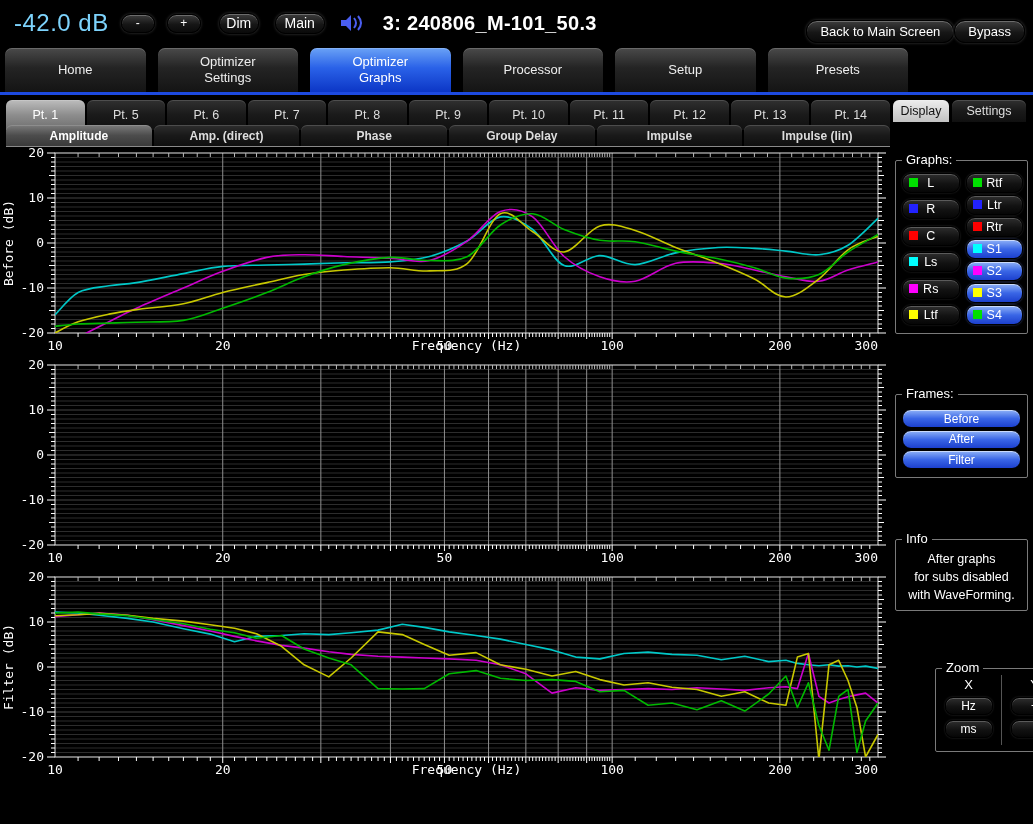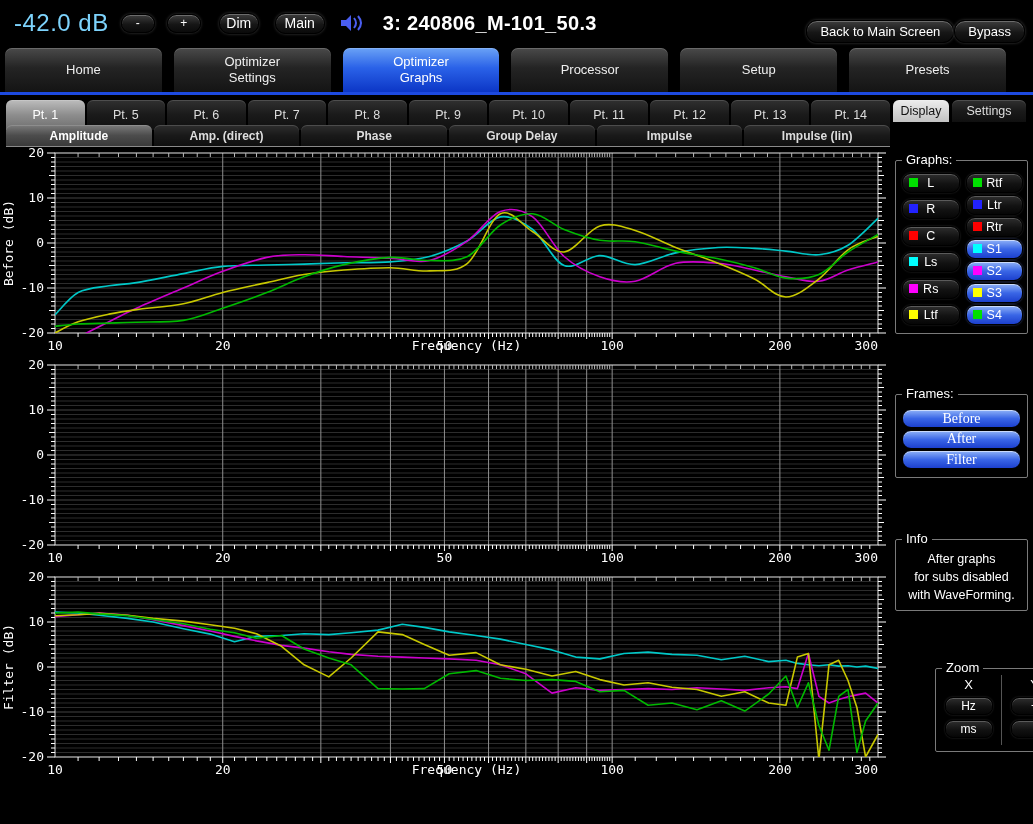--- a/index.html
+++ b/index.html
@@ -17,21 +17,21 @@
   .pill-dim{width:38px;height:19px;margin-left:18px;}
   .pill-mute{width:48px;height:19px;margin-left:16px;}
   .speaker{margin-left:14px;width:26px;height:22px;}
   .preset-title{font-size:20px;font-weight:bold;margin-left:18px;letter-spacing:.3px;text-align:right;}
   .top-right{position:absolute;right:8px;top:0;height:46px;display:flex;align-items:center;gap:0;margin-top:8px;}
   .pill-back{height:21px;padding:0 13px;font-size:13px;}
   .pill-bypass{height:21px;padding:0 13px;font-size:13px;}
 
   
   .nav-row{position:absolute;left:0;top:48px;width:1033px;height:47px;}
-  .nav-tabs{position:absolute;left:5px;top:0;width:1001px;height:44px;display:flex;gap:12px;}
+  .nav-tabs{position:absolute;left:5px;top:0;width:903px;height:44px;display:flex;gap:12px;}
   .nav-tab{flex:1;border-radius:7px 7px 0 0;display:flex;align-items:center;justify-content:center;
            text-align:center;font-size:13px;line-height:16px;white-space:pre-line;color:#eee;
            background:linear-gradient(180deg,#4a4a4a,#242424 45%,#141414);
            box-shadow:inset 0 1px 0 rgba(255,255,255,.18);}
   .nav-tab.active{background:linear-gradient(180deg,#6aa2f6,#2a62e8 45%,#0c36c6);color:#fff;}
   .nav-underline{position:absolute;left:0;top:44px;width:1033px;height:3px;background:#1d4ae0;}
 
   
   .pt-row{position:absolute;left:6px;top:100px;width:884px;height:30px;display:flex;gap:2px;}
   .pt-tab{flex:1;border-radius:6px 6px 0 0;display:flex;align-items:center;justify-content:center;
@@ -71,24 +71,24 @@
   .chan-col{flex:1;display:flex;flex-direction:column;justify-content:space-between;}
   .chan-btn{position:relative;height:18px;border-radius:9px;color:#fff;font-size:12.5px;
             background:linear-gradient(180deg,#2e2e2e,#121212 55%,#060606);
             border:1px solid #000;box-shadow:inset 0 1px 0 rgba(255,255,255,.22),0 0 2px rgba(255,255,255,.2);
             display:flex;align-items:center;justify-content:center;}
   .chan-btn.active{background:linear-gradient(180deg,#8fb2f8,#3a66e6 50%,#1c40ce);
             box-shadow:inset 0 1px 0 rgba(255,255,255,.55),0 0 2px rgba(120,150,255,.5);}
   .swatch{position:absolute;left:6px;top:4px;width:9px;height:9px;}
 
   .frames-col{position:absolute;left:6px;right:6px;top:14px;bottom:8px;display:flex;flex-direction:column;justify-content:space-between;}
-  .frame-btn{height:17px;border-radius:9px;color:#fff;font-size:14px;
+  .frame-btn{height:17px;border-radius:9px;color:#fff;font-size:12px;
              background:linear-gradient(180deg,#8fb2f8,#3a66e6 50%,#1c40ce);
              border:1px solid #000;box-shadow:inset 0 1px 0 rgba(255,255,255,.55);
-             display:flex;align-items:center;justify-content:center;font-family:Liberation Serif, serif;}
+             display:flex;align-items:center;justify-content:center;}
 
   .info-text{position:absolute;left:2px;right:2px;top:10px;text-align:center;font-size:12.5px;line-height:18px;color:#fff;}
 
   .zoom-grid{position:absolute;left:0;right:0;top:6px;bottom:6px;display:flex;}
   .zoom-col{flex:1;display:flex;flex-direction:column;align-items:center;gap:5px;}
   .zoom-col.ycol{border-left:1px solid #555;}
   .zoom-hdr{font-size:13px;color:#fff;margin-top:2px;}
   .zoom-btn{width:46px;height:16px;border-radius:8px;font-size:12px;color:#fff;
             background:linear-gradient(180deg,#2e2e2e,#121212 55%,#060606);
             border:1px solid #000;box-shadow:inset 0 1px 0 rgba(255,255,255,.22),0 0 2px rgba(255,255,255,.2);

